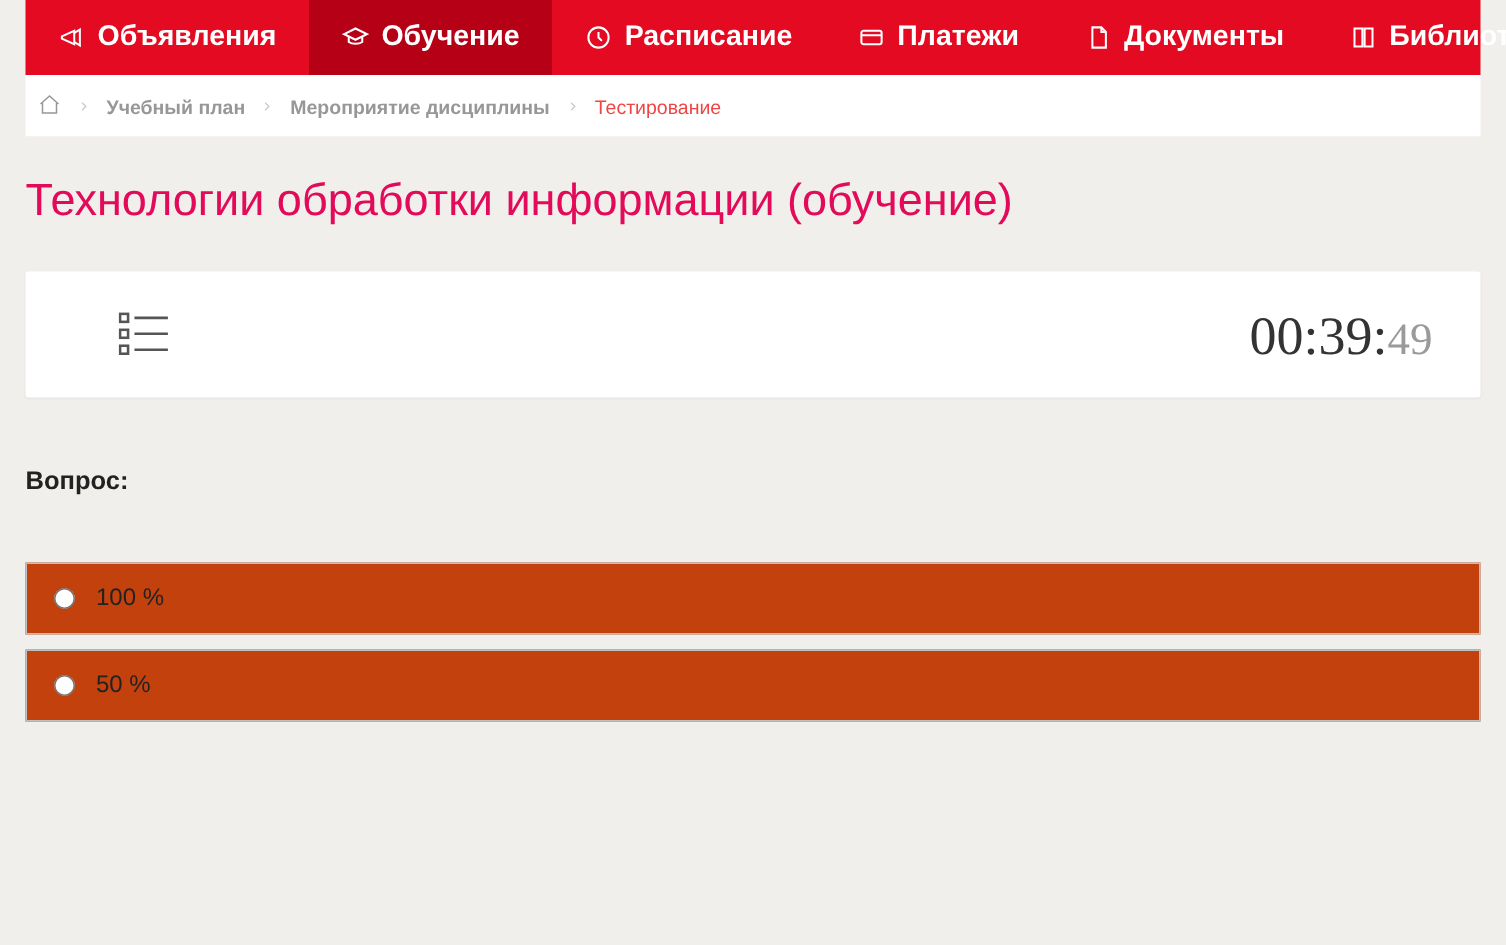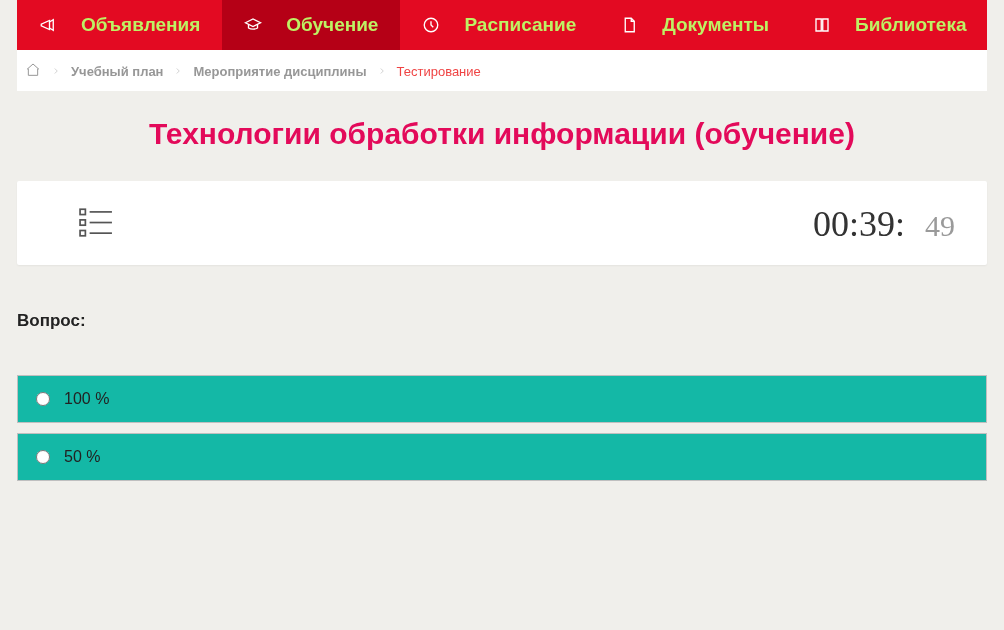--- a/index.html
+++ b/index.html
@@ -25,23 +25,23 @@
   
   .topnav {
     background: #e30a22;
     display: flex;
     align-items: stretch;
     height: 50px;
   }
   .nav-item {
     display: flex;
     align-items: center;
-    gap: 24px;
+    gap: 8px;
     padding: 0 22px;
-    color: #bef264;
+    color: #ffffff;
     font-weight: 700;
     font-size: 19px;
     cursor: pointer;
     white-space: nowrap;
   }
   .nav-item.active {
     background: #b50016;
   }
   .nav-icon {
     width: 18px; height: 18px;
@@ -60,24 +60,23 @@
     color: #979797;
     background: #fff;
   }
   .bc-home svg { width:16px; height:16px; stroke:#979797; fill:none; stroke-width:1.5; }
   .bc-sep svg { width:10px; height:10px; stroke:#c9c9c9; fill:none; stroke-width:2; }
   .bc-link { color:#979797; cursor:pointer;font-weight:bold; }
   .bc-current { color:#ef4444; }
 
   
   .page-title {
-    text-align: center;
     color: #e30a5a;
     font-size: 30px;
-    font-weight: 700;
+    font-weight: 400;
     padding: 26px 0 30px 0;
     background: #f0efeb;
   }
 
   
   .status-card {
     background: #fff;
     border-radius: 2px;
     box-shadow: 0 1px 2px rgba(0,0,0,.05);
     display: flex;
@@ -114,21 +113,21 @@
     width: 13%;
   }
   .list-icon { width: 38px; margin-left: 30px; }
   .list-icon svg { width: 34px; height: 30px; stroke:#555; fill:none; stroke-width:1.6; }
   .timer {
     margin-left: auto;
     font-size: 36px;
     font-weight: 400;
     color: #333;
     font-family: Georgia, "Times New Roman", serif;
-    display:flex; align-items:baseline;gap:20px;
+    display:flex; align-items:baseline;
   }
   .timer .sec { font-size: 30px; color:#9a9a9a; }
 
   
   .qbody {
     padding: 46px 0 30px 0;
   }
   .q-heading {
     font-size: 17px;
     font-weight: 700;
@@ -147,21 +146,21 @@
 
   
   .options {
     margin-top: 44px;
     display: flex;
     flex-direction: column;
     gap: 10px;
   }
   .option {
     border: 1px solid #bfbfbf;
-    background: #14b8a6;
+    background: #c2410c;
     padding: 14px 18px;
     display: flex;
     align-items: center;
     gap: 14px;
     cursor: pointer;
   }
   .option input[type=radio] {
     width: 14px; height: 14px;
     cursor: pointer;
   }
@@ -195,20 +194,29 @@
         <span>Обучение</span>
       </div>
       <div class="nav-item">
         <span class="nav-icon">
           <svg viewBox="0 0 24 24">
               <circle cx="12" cy="12" r="9"></circle>
               <path d="M12 7v5l3 3"></path>
             </svg>
         </span>
         <span>Расписание</span>
+      </div>
+      <div class="nav-item">
+        <span class="nav-icon">
+          <svg viewBox="0 0 24 24">
+              <rect x="3" y="6" width="18" height="12" rx="2"></rect>
+              <path d="M3 10h18"></path>
+            </svg>
+        </span>
+        <span>Платежи</span>
       </div>
       <div class="nav-item">
         <span class="nav-icon">
           <svg viewBox="0 0 24 24">
               <path d="M7 3h8l4 4v14H7z"></path>
               <path d="M15 3v4h4"></path>
             </svg>
         </span>
         <span>Документы</span>
       </div>

